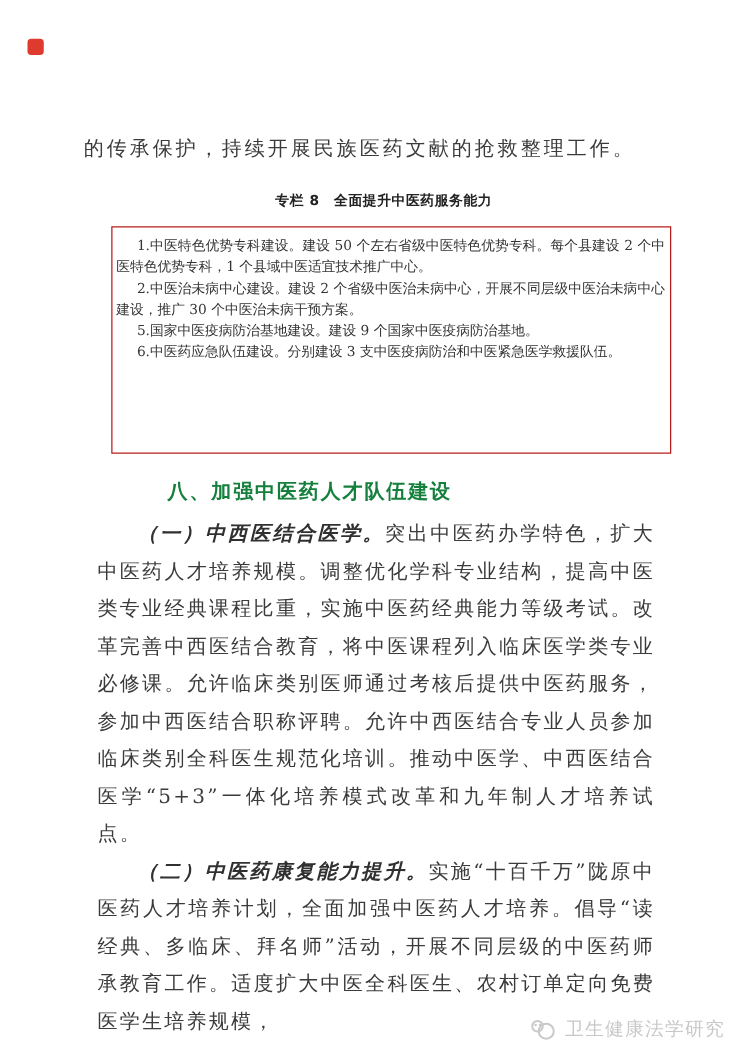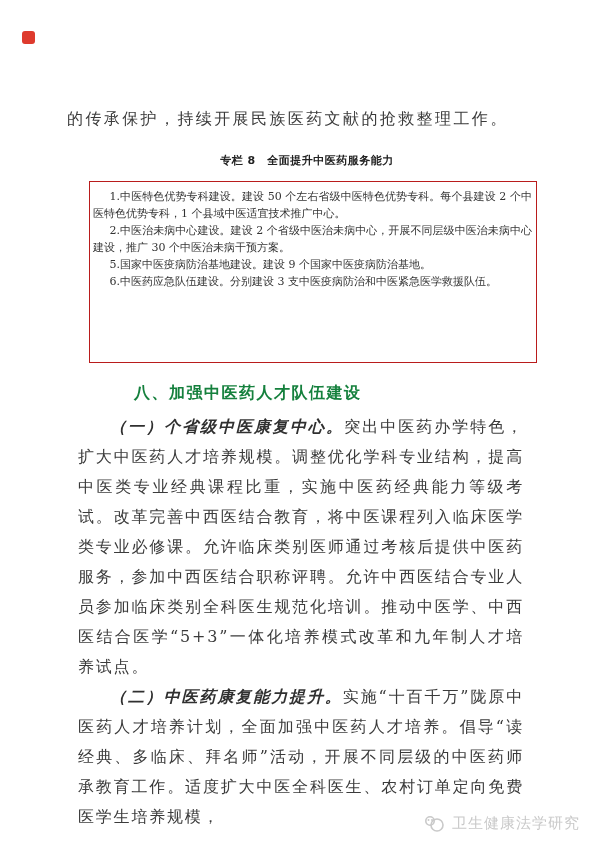--- a/index.html
+++ b/index.html
@@ -82,21 +82,21 @@
   <div class="panel">
     <p>1.中医特色优势专科建设。建设 50 个左右省级中医特色优势专科。每个县建设 2 个中医特色优势专科，1 个县域中医适宜技术推广中心。</p>
     <p>2.中医治未病中心建设。建设 2 个省级中医治未病中心，开展不同层级中医治未病中心建设，推广 30 个中医治未病干预方案。</p>
     <p>5.国家中医疫病防治基地建设。建设 9 个国家中医疫病防治基地。</p>
     <p>6.中医药应急队伍建设。分别建设 3 支中医疫病防治和中医紧急医学救援队伍。</p>
   </div>
 
   <div class="section-heading">八、加强中医药人才队伍建设</div>
 
   <div class="body-text">
-    <p><span class="lead">（一）个省级中医康复中心。</span><span>突出中医药办学特色，扩大中医药人才培养规模。调整优化学科专业结构，提高中医类专业经典课程比重，实施中医药经典能力等级考试。改革完善中西医结合教育，将中医课程列入临床医学类专业必修课。允许临床类别医师通过考核后提供中医药服务，参加中西医结合职称评聘。允许中西医结合专业人员参加临床类别全科医生规范化培训。推动中医学、中西医结合医学“5+3”一体化培养模式改革和九年制人才培养试点。</span></p>
+    <p><span class="lead">（一）中西医结合医学。</span><span>突出中医药办学特色，扩大中医药人才培养规模。调整优化学科专业结构，提高中医类专业经典课程比重，实施中医药经典能力等级考试。改革完善中西医结合教育，将中医课程列入临床医学类专业必修课。允许临床类别医师通过考核后提供中医药服务，参加中西医结合职称评聘。允许中西医结合专业人员参加临床类别全科医生规范化培训。推动中医学、中西医结合医学“5+3”一体化培养模式改革和九年制人才培养试点。</span></p>
     <p><span class="lead">（二）中医药康复能力提升。</span><span>实施“十百千万”陇原中医药人才培养计划，全面加强中医药人才培养。倡导“读经典、多临床、拜名师”活动，开展不同层级的中医药师承教育工作。适度扩大中医全科医生、农村订单定向免费医学生培养规模，</span></p>
   </div>
 
   <div class="watermark">
     <span>
       <svg width="24" height="18" viewBox="0 0 24 18">
         <circle cx="7" cy="6" r="4.2" fill="none" stroke="#c9c9c9" stroke-width="1.6"></circle>
         <circle cx="14" cy="10" r="6" fill="none" stroke="#c9c9c9" stroke-width="1.6"></circle>
         <circle cx="5.5" cy="5" r="1" fill="#c9c9c9"></circle>
         <circle cx="9" cy="5" r="1" fill="#c9c9c9"></circle>

